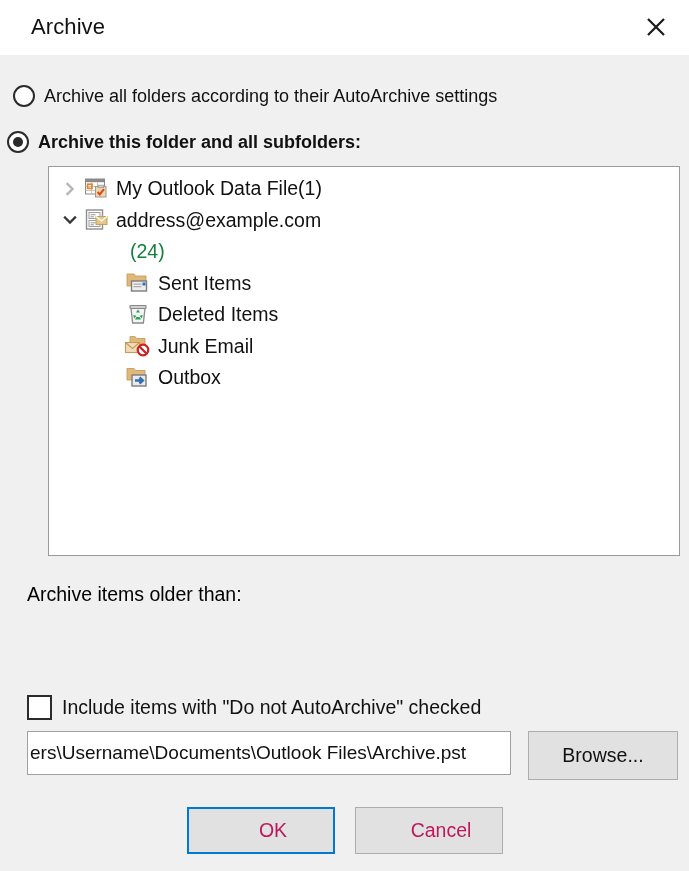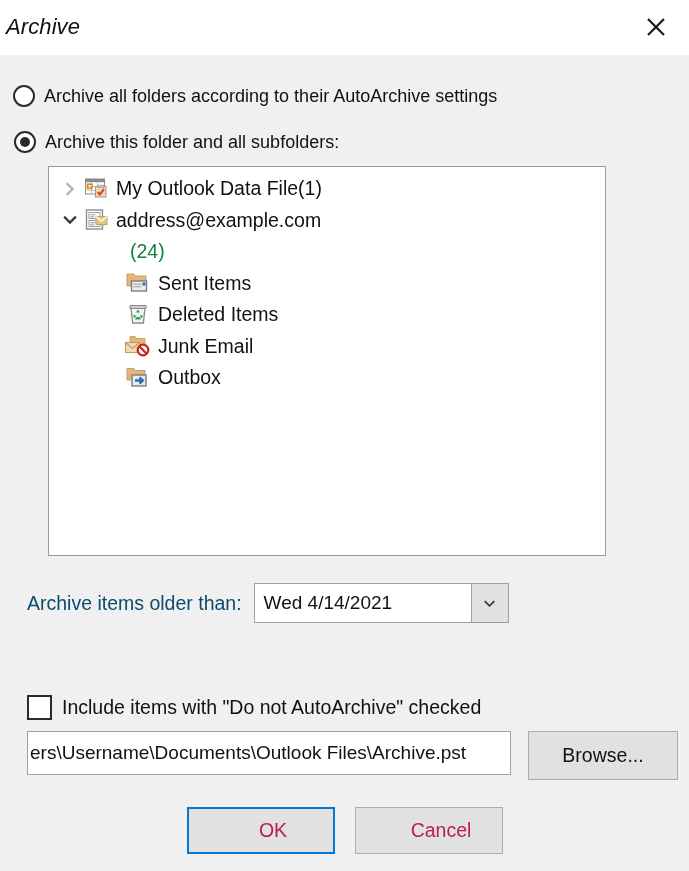--- a/index.html
+++ b/index.html
@@ -26,27 +26,26 @@
   
   .titlebar {
     position: absolute;
     left: 0; top: 0;
     width: 689px;
     height: 55px;
     background: #ffffff;
   }
   .title-text {
     position: absolute;
-    left: 6px;
+    left: 31px;
     top: 14px;
     font-size: 22px;
     color: #111111;
     letter-spacing: 0.1px;
     white-space: nowrap;
-    font-style: italic;
   }
   .close-btn {
     position: absolute;
     right: 10px;
     top: 6px;
     width: 46px;
     height: 42px;
     display: flex;
     align-items: center;
     justify-content: center;
@@ -65,21 +64,21 @@
 
   
   .radio-row {
     position: absolute;
     display: flex;
     align-items: center;
     cursor: pointer;
     white-space: nowrap;
   }
   .radio-row.r1 { left: 13px; top: 30px; }
-  .radio-row.r2 { left: 14px; top: 76px; }
+  .radio-row.r2 { left: 7px; top: 76px; font-weight: bold; }
 
   .radio {
     width: 22px;
     height: 22px;
     border-radius: 50%;
     border: 2px solid #2b2b2b;
     background: #ffffff;
     box-sizing: border-box;
     flex: 0 0 auto;
     position: relative;
@@ -96,21 +95,21 @@
     margin-left: 9px;
     font-size: 18px;
     color: #111111;
   }
 
   
   .tree-panel {
     position: absolute;
     left: 48px;
     top: 111px;
-    width: 558px;
+    width: 632px;
     height: 390px;
     background: #ffffff;
     border: 1px solid #9a9a9a;
     box-sizing: border-box;
     overflow: hidden;
   }
 
   .tree-row {
     position: relative;
     height: 31.5px;
@@ -162,21 +161,21 @@
   
   .older-row {
     position: absolute;
     left: 27px;
     top: 528px;
     display: flex;
     align-items: center;
   }
   .older-label {
     font-size: 19.5px;
-    color: #0c4a6e;
+    color: #000000;
     white-space: nowrap;
   }
   .date-combo {
     margin-left: 12px;
     display: flex;
     align-items: stretch;
     height: 40px;
   }
   .date-field {
     width: 217px;
@@ -416,28 +415,20 @@
             <path d="M10 14.5 H17 M14.5 11.5 L17.8 14.5 L14.5 17.5" stroke="#2f6fb5" stroke-width="2.4" fill="none"></path>
           </svg>
         </span>
         <span class="node-label">Outbox</span>
       </div>
 
     </div>
 
     <div class="older-row">
       <span class="older-label">Archive items older than:</span>
-      <span class="date-combo">
-        <span class="date-field">Wed 4/14/2021</span>
-        <span class="date-arrow">
-          <svg width="15" height="15" viewBox="0 0 16 16">
-            <path d="M3.5 6 L8 10.5 L12.5 6" stroke="#3a3a3a" stroke-width="1.8" fill="none" stroke-linecap="square"></path>
-          </svg>
-        </span>
-      </span>
     </div>
 
     <div class="check-row">
       <span class="checkbox"></span>
       <span class="check-label">Include items with "Do not AutoArchive" checked</span>
     </div>
 
     <div class="file-label">Archive file:</div>
 
     <div class="file-field">ers\Username\Documents\Outlook Files\Archive.pst</div>

